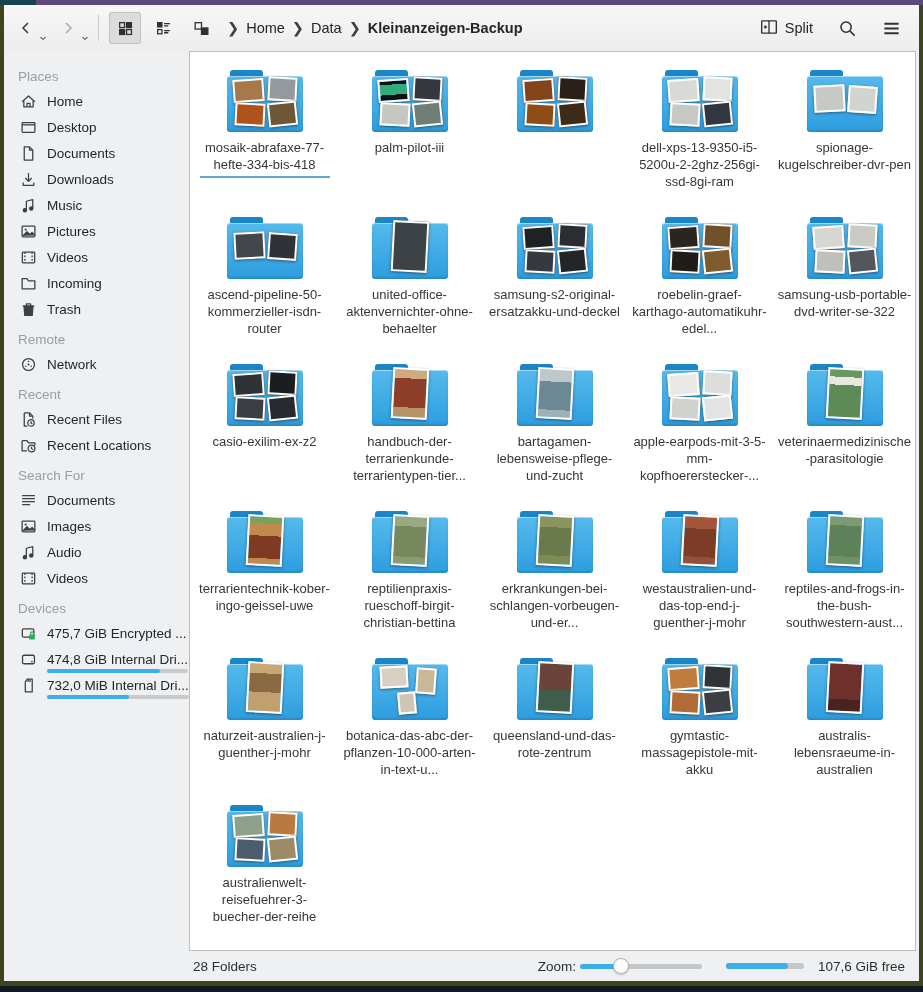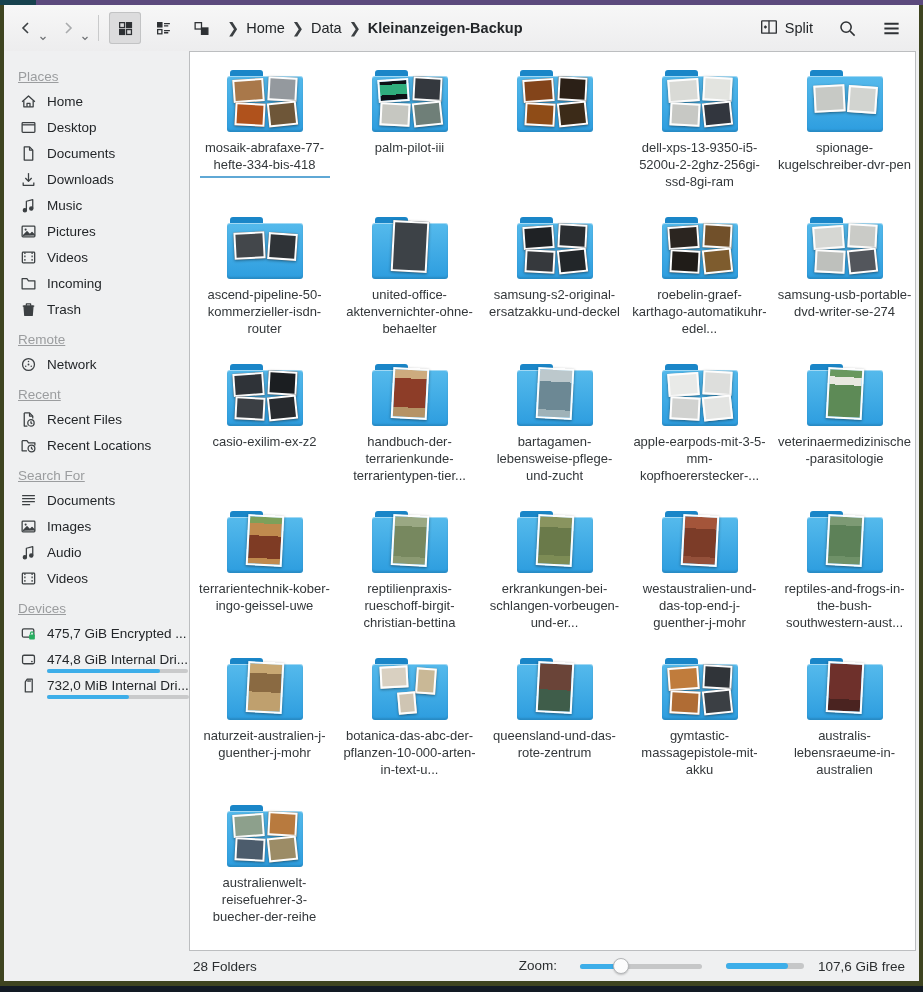--- a/index.html
+++ b/index.html
@@ -35,21 +35,21 @@
   .tspacer { flex:1; }
   .splitbtn { display:flex; align-items:center; gap:7px; font-size:14.5px; color:#232629;
     padding:4px 6px; border-radius:3px; cursor:pointer; }
   .iconbtn { margin-left:12px; }
 
   
   .content { flex:1; display:flex; min-height:0; }
 
   
   .sidebar { width:185px; flex:none; padding:8px 0 0 0; overflow:hidden; font-size:13.5px; }
-  .sec-title { color:#9b9d9f; padding:10px 0 4px 14px; font-size:13.5px;text-decoration:underline; }
+  .sec-title { color:#9b9d9f; padding:10px 0 4px 14px; font-size:13.5px; }
   .side-item { display:flex; align-items:center; gap:10px; height:26px; padding-left:16px;
     color:#232629; cursor:pointer; position:relative; }
   .side-item .sicon { width:17px; height:17px; flex:none; display:flex; align-items:center; color:#3c4043; }
   .side-label { white-space:nowrap; position:relative; }
   .usage { position:absolute; left:0; right:0; top:17px; height:4px; background:#c9cacb; border-radius:2px; }
   .usage-fill { height:4px; background:#3daee9; border-radius:2px; }
 
   
   .mainwrap { flex:1; display:flex; flex-direction:column; min-width:0; }
   .mainview { flex:1; background:#fff; border:1px solid #bcbec0; margin-right:3px; overflow:hidden; }
@@ -61,21 +61,21 @@
     background:linear-gradient(#55baec,#2d9ddf); box-shadow:inset 0 1px 0 rgba(255,255,255,.45), inset 0 -2px 2px rgba(0,0,0,.12); }
   .thumb { position:absolute; border:2px solid #fdfdfd; box-shadow:0 1px 3px rgba(0,0,0,.45); }
   .fname { margin-top:7px; width:136px; text-align:center; font-size:13px; line-height:17px;
     color:#33373a; overflow-wrap:break-word; }
   .sel-underline { width:130px; height:0; border-bottom:2px solid #5fa8d5; margin-top:3px; }
 
   
   .statusbar { height:30px; flex:none; display:flex; align-items:center;
     padding:0 14px 0 189px; font-size:13.5px; color:#2b2e30; gap:10px; }
   .stspacer { flex:1; }
-  .zoomgrp { display:flex; align-items:flex-start; gap:23px; }
+  .zoomgrp { display:flex; align-items:center; gap:4px; }
   .slider { position:relative; width:122px; height:16px; cursor:pointer; }
   .slider .track { position:absolute; top:6px; left:0; right:0; height:5px; border-radius:2.5px; background:#c6c7c8; }
   .slider .fill { position:absolute; top:6px; left:0; height:5px; border-radius:2.5px; background:#3daee9; }
   .slider .handle { position:absolute; top:0; width:16px; height:16px; border-radius:50%;
     background:#fcfcfc; border:1px solid #b4b6b8; box-shadow:0 1px 2px rgba(0,0,0,.2); }
   .capbar { position:relative; width:78px; height:6px; border-radius:3px; background:#c6c7c8; margin:0 4px 0 14px; }
   .capfill { position:absolute; left:0; top:0; height:6px; border-radius:3px; background:#3daee9; }
 </style>
 </head>
 <body>
@@ -523,21 +523,21 @@
               </div>
               <div class="cell">
                 <div class="folder">
                   <div class="folder-tab"></div>
                   <div class="folder-body"></div>
                   <div class="thumb" style="left: 6px; top: 9px; width: 31px; height: 23px; transform: rotate(-4deg); background: rgb(214, 215, 211);"></div>
                   <div class="thumb" style="left: 41px; top: 7px; width: 29px; height: 24px; transform: rotate(3deg); background: rgb(202, 203, 199);"></div>
                   <div class="thumb" style="left: 8px; top: 33px; width: 30px; height: 23px; transform: rotate(3deg); background: rgb(190, 192, 188);"></div>
                   <div class="thumb" style="left: 41px; top: 32px; width: 29px; height: 24px; transform: rotate(-6deg); background: rgb(83, 86, 92);"></div>
                 </div>
-                <div class="fname">samsung-usb-portable-dvd-writer-se-274</div>
+                <div class="fname">samsung-usb-portable-dvd-writer-se-322</div>
               </div>
               <div class="cell">
                 <div class="folder">
                   <div class="folder-tab"></div>
                   <div class="folder-body"></div>
                   <div class="thumb" style="left: 6px; top: 9px; width: 31px; height: 23px; transform: rotate(-4deg); background: rgb(47, 51, 56);"></div>
                   <div class="thumb" style="left: 41px; top: 7px; width: 29px; height: 24px; transform: rotate(3deg); background: rgb(27, 30, 33);"></div>
                   <div class="thumb" style="left: 8px; top: 33px; width: 30px; height: 23px; transform: rotate(3deg); background: rgb(59, 63, 68);"></div>
                   <div class="thumb" style="left: 41px; top: 32px; width: 29px; height: 24px; transform: rotate(-6deg); background: rgb(39, 42, 46);"></div>
                 </div>

